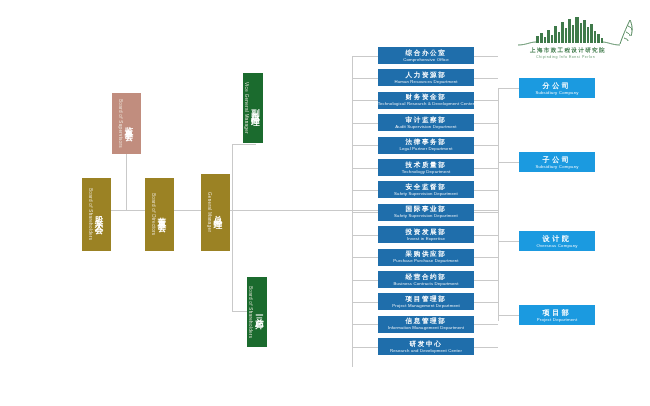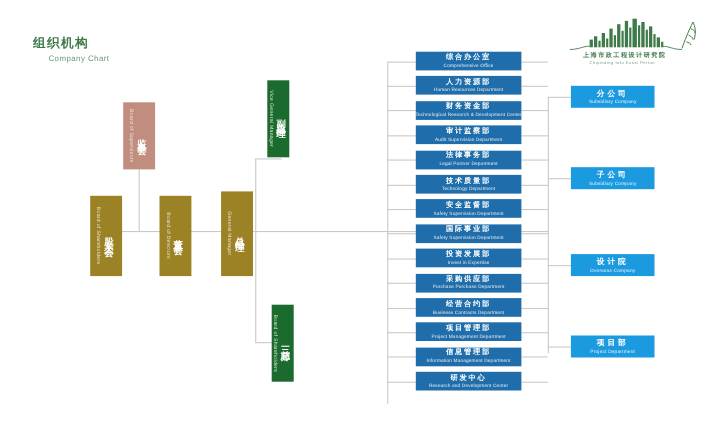--- a/index.html
+++ b/index.html
@@ -76,24 +76,20 @@
     background:#1b9ae0;
   }
   .rbox .cn{color:#ffffff;font-size:7px;letter-spacing:2.6px;font-weight:bold;line-height:9px;white-space:nowrap;}
   .rbox .en{color:#e9f4fb;font-size:4.3px;letter-spacing:.2px;line-height:6px;white-space:nowrap;}
 </style>
 </head>
 <body>
 
 <div id="root">
 
-  <div class="title-block">
-    <div class="title-cn">组织机构</div>
-    <div class="title-en">Company Chart</div>
-  </div>
 
   <div class="logo-wrap">
     <svg width="122" height="36" viewBox="0 0 122 36">
       <g fill="none" stroke="#3f7a4a" stroke-width="1">
         <path d="M2 31 C10 31 14 28 20 28" stroke-width="0.8"></path>
         <path d="M86 28 C92 28 96 31 104 31" stroke-width="0.8"></path>
       </g>
       <g fill="#3f7a4a">
         <rect x="20" y="22" width="3" height="7"></rect>
         <rect x="24" y="19" width="3" height="10"></rect>

